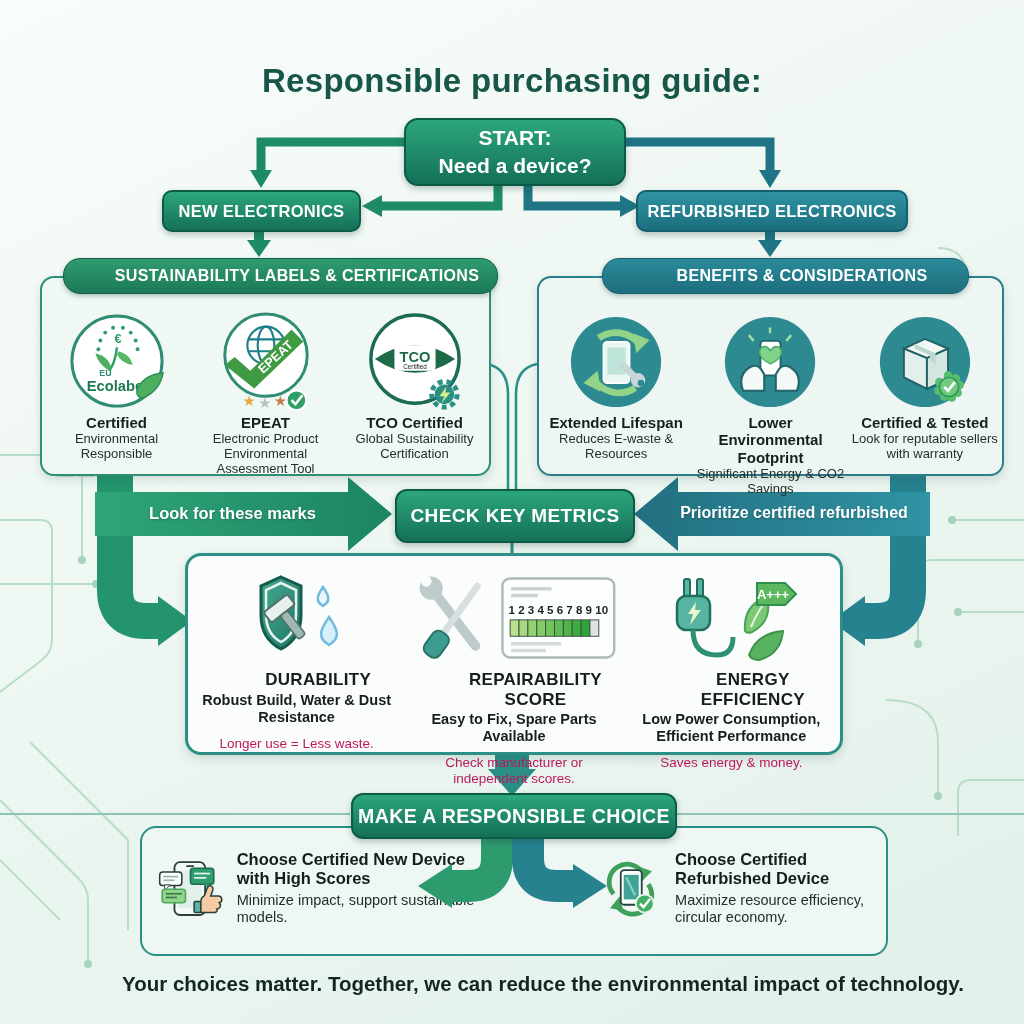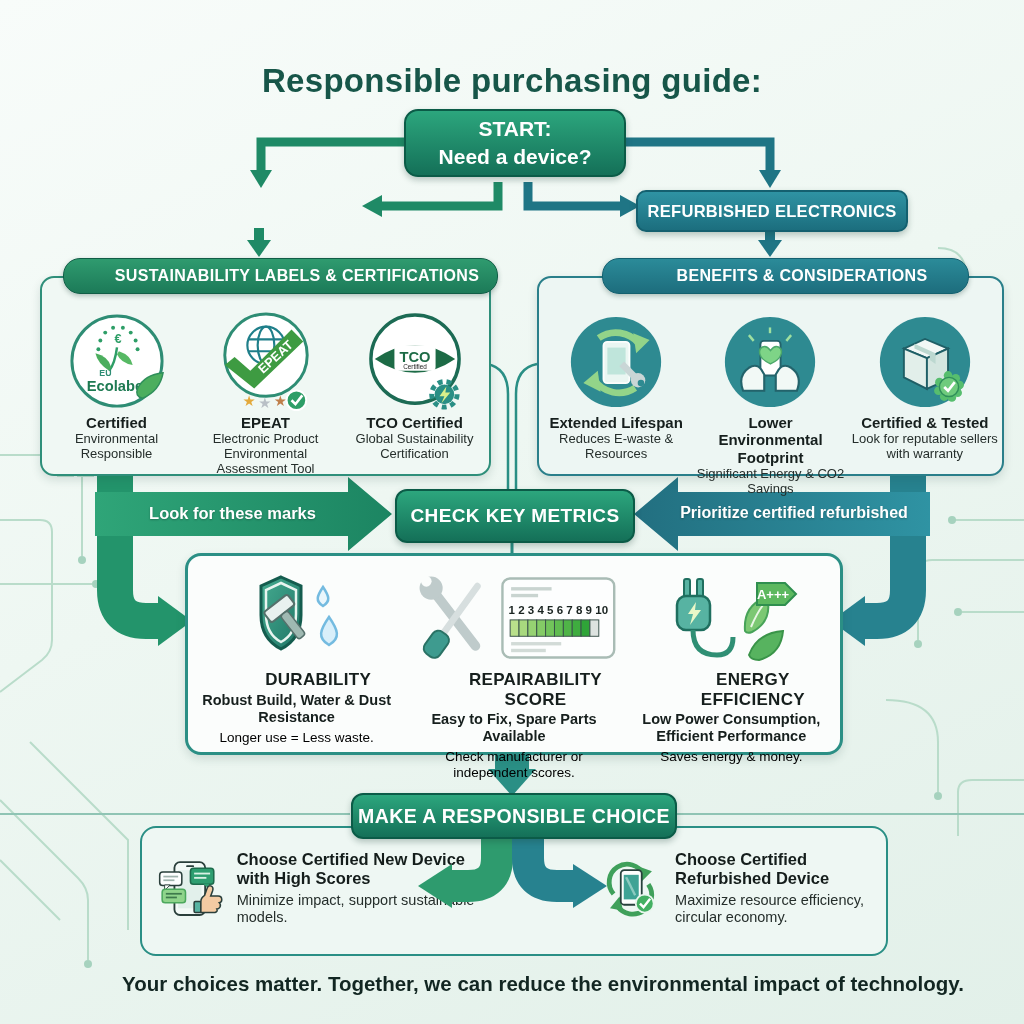--- a/index.html
+++ b/index.html
@@ -8,21 +8,21 @@
     background:linear-gradient(155deg,#f8fcfa 0%,#eef7f2 45%,#e2f0e9 100%);}
   .abs{position:absolute;}
   svg.layer{position:absolute;left:0;top:0;}
   .title{top:22px;left:0;width:1024px;text-align:center;
     font-size:33px;font-weight:bold;color:#175649;line-height:1.28;letter-spacing:.3px;margin-top:38px;}
   .node{display:flex;flex-direction:column;align-items:center;justify-content:center;
     color:#fff;font-weight:bold;text-align:center;
     box-shadow:0 3px 6px rgba(20,60,50,.28);}
   .green-node{background:linear-gradient(180deg,#2ca67d,#147058);border:2px solid #0b5b47;}
   .teal-node{background:linear-gradient(180deg,#2f93a3,#1c6e7e);border:2px solid #14606f;}
-  .start{left:404px;top:109px;width:218px;height:64px;border-radius:14px;font-size:21px;line-height:1.35;}
+  .start{left:404px;top:118px;width:218px;height:64px;border-radius:14px;font-size:21px;line-height:1.35;}
   .btn{border-radius:10px;font-size:16.5px;letter-spacing:.3px;}
   .btn-new{left:162px;top:190px;width:195px;height:38px;}
   .btn-ref{left:636px;top:190px;width:268px;height:38px;border-radius:10px;}
   .panel{border-radius:14px;box-shadow:0 4px 10px rgba(25,70,60,.15);}
   .panel-left{left:40px;top:276px;width:447px;height:196px;background:#f0f8f4;border:2.5px solid #2f8f7a;}
   .panel-right{left:537px;top:276px;width:463px;height:196px;background:#edf6f3;border:2.5px solid #2a7f8a;}
   .pill{border-radius:17px;display:flex;align-items:center;justify-content:center;color:#fff;
     font-weight:bold;font-size:16px;letter-spacing:.3px;box-shadow:0 2px 5px rgba(20,60,50,.3);z-index:5;padding-left:33px;}
   .pill-left{left:63px;top:258px;width:400px;height:34px;background:linear-gradient(180deg,#2f9b6f,#1c7a58);border:1.5px solid #115d46;}
   .pill-right{left:602px;top:258px;width:332px;height:34px;background:linear-gradient(180deg,#2b8b99,#1d6d7d);border:1.5px solid #14606f;}
@@ -32,21 +32,21 @@
   .col .t1{font-weight:bold;font-size:15px;color:#161f1d;line-height:1.15;margin-top:2px;}
   .col .t2{font-size:13px;color:#252e2b;line-height:1.15;margin-top:1px;}
   .panel-left .col{width:146px;} .panel-right .col{width:150px;}
   .arrow-label{color:#fff;font-weight:bold;font-size:16.5px;text-align:center;z-index:3;
     text-shadow:0 1px 2px rgba(0,40,30,.35);}
   .check{left:395px;top:489px;width:236px;height:50px;border-radius:12px;font-size:19px;letter-spacing:.4px;z-index:3;}
   .metrics{left:185px;top:553px;width:652px;height:196px;background:#fbfdfc;border:3px solid #2b8f85;border-radius:16px;}
   .metrics .col{width:212px;} .metrics .iconbox{height:102px;}
   .metrics .t1{font-size:17px;letter-spacing:.3px;margin-left:43px;}
   .metrics .t2{font-weight:bold;font-size:14.5px;color:#161f1d;line-height:1.18;margin-top:2px;}
-  .metrics .t3{font-size:13.5px;color:#000000;line-height:1.15;margin-top:4px;}
+  .metrics .t3{font-size:13.5px;color:#be185d;line-height:1.15;margin-top:10px;}
   .decision{left:351px;top:793px;width:322px;height:42px;border-radius:12px;font-size:19.5px;letter-spacing:.4px;z-index:6;}
   .bottom-panel{left:140px;top:826px;width:744px;height:126px;background:#eef7f3;border:2.5px solid #2a8f85;border-radius:16px;z-index:2;}
   .option{position:absolute;display:flex;align-items:center;gap:10px;}
   .opt1{left:14px;top:12px;width:330px;} .opt2{left:456px;top:12px;width:282px;}
   .option .txt{text-align:left;}
   .option .t1{font-weight:bold;font-size:16.5px;color:#141d1b;line-height:1.18;}
   .option .t2{font-size:14.5px;color:#252e2b;line-height:1.2;margin-top:3px;}
   .footer{top:972px;left:0;width:1024px;text-align:center;font-weight:bold;font-size:20.5px;color:#122622;padding-left:31px;}
   .z2{z-index:2;} .z4{z-index:4;}
 </style>
@@ -149,20 +149,23 @@
 
   <div class="abs title">
     <div>Responsible purchasing guide:</div>
   </div>
 
   <div class="abs node green-node start z2">
     <span>START:</span>
     <span>Need a device?</span>
   </div>
 
+  <div class="abs node green-node btn btn-new z2">
+    <span>NEW ELECTRONICS</span>
+  </div>
   <div class="abs node teal-node btn btn-ref z2">
     <span>REFURBISHED ELECTRONICS</span>
   </div>
 
   <div class="abs pill pill-left">
     <span>SUSTAINABILITY LABELS &amp; CERTIFICATIONS</span>
   </div>
   <div class="abs panel panel-left z2">
     <div class="cols">
       <div class="col">

